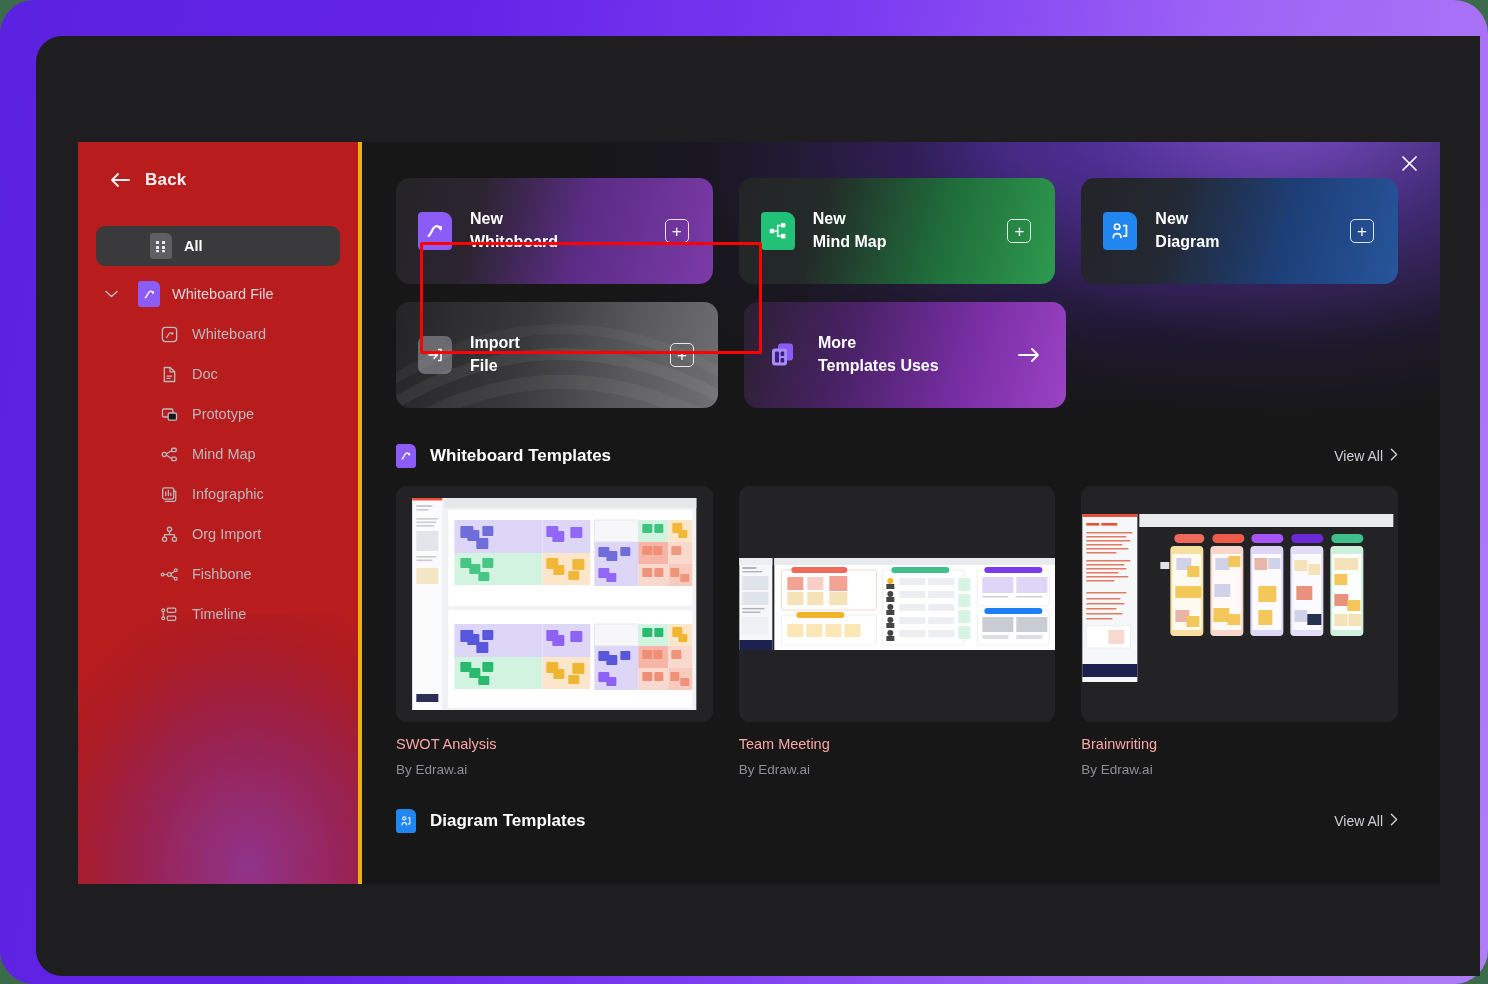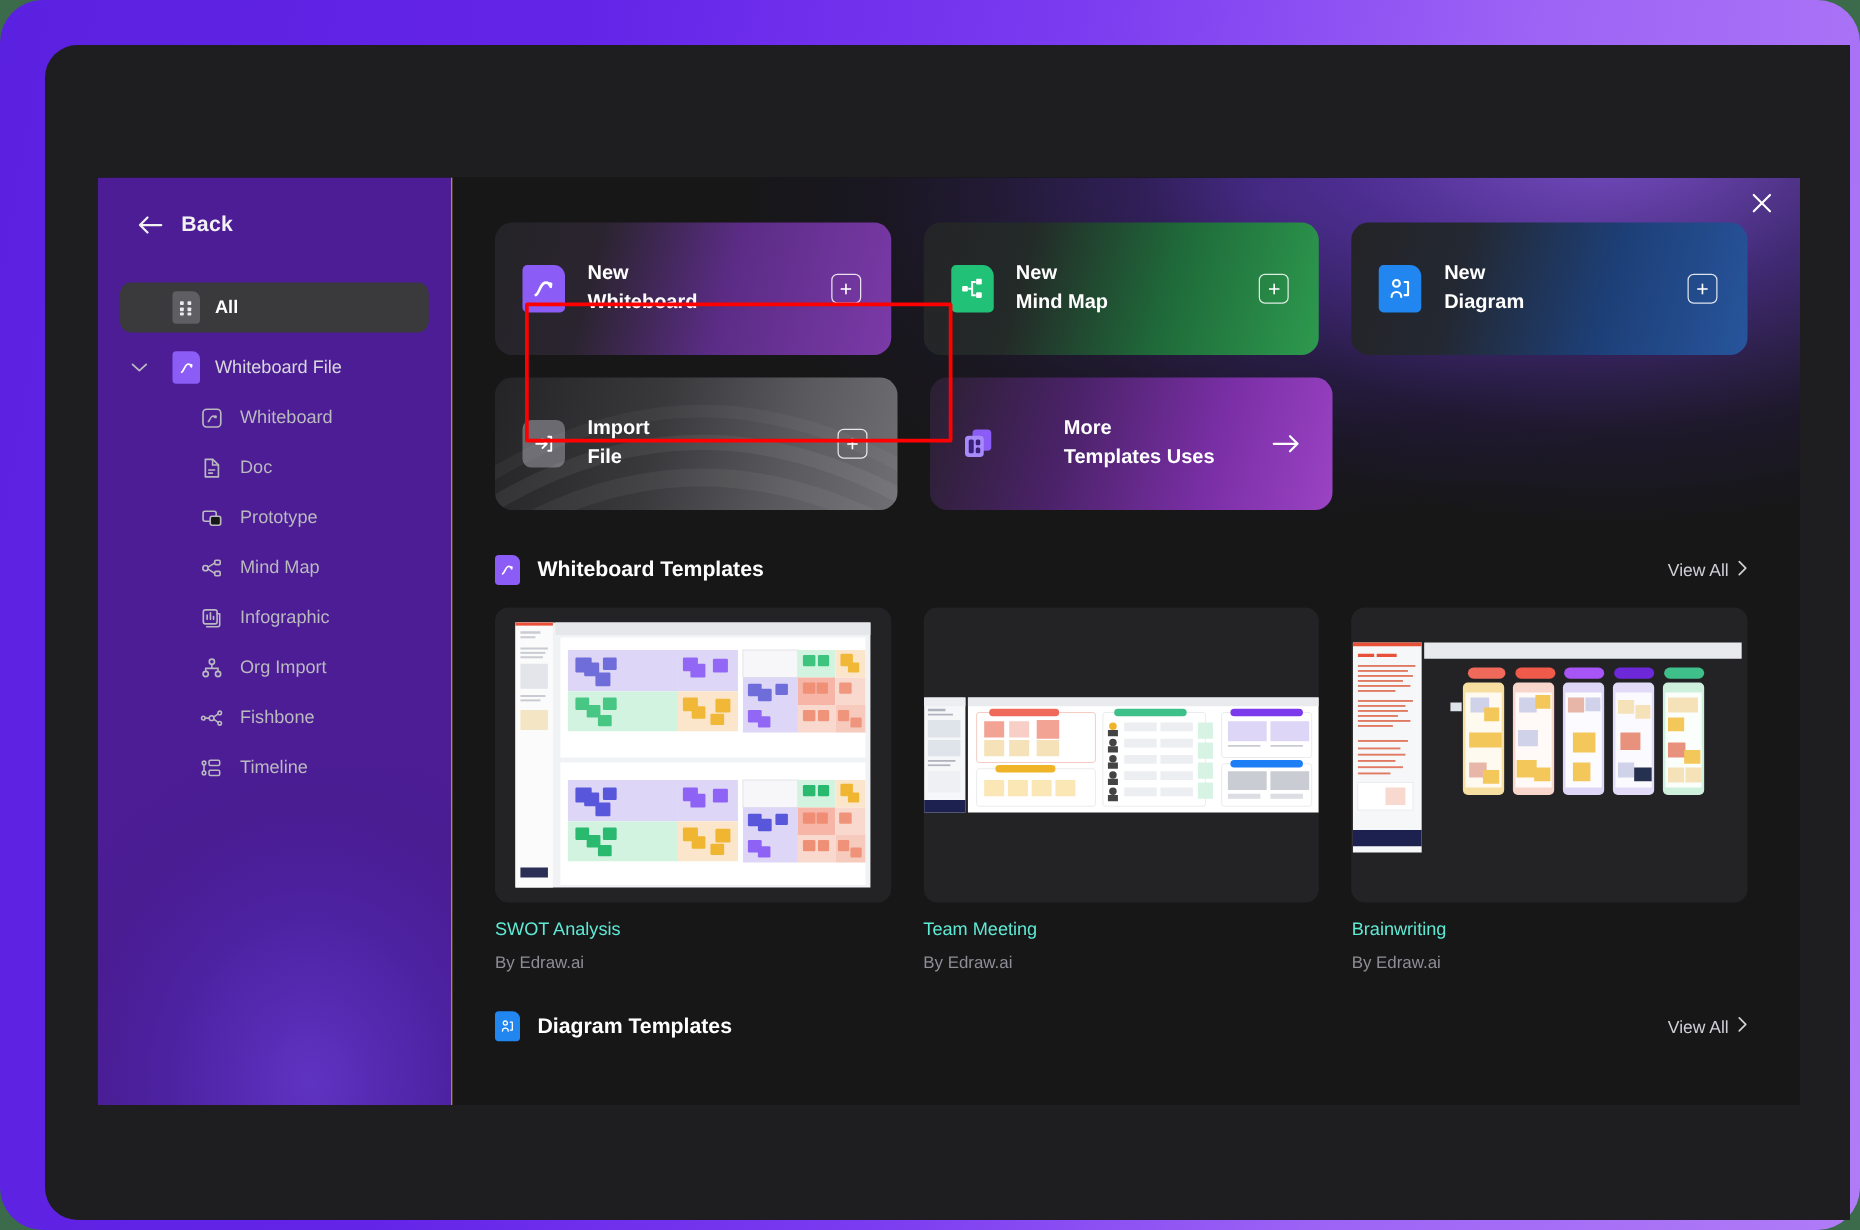--- a/index.html
+++ b/index.html
@@ -32,22 +32,22 @@
     background: #171718;
     overflow: hidden;
     display: flex;
   }
 
   
   #sidebar {
     position: relative;
     width: 284px;
     flex: 0 0 284px;
-    background: #4c1d95;
-    border-right: 1px solid #eab308;
+    background: #b91c1c;
+    border-right: 4px solid #eab308;
     padding: 0 18px;
     overflow: hidden;
   }
   #sidebar-glow {
     position: absolute; left: -40px; bottom: -150px;
     width: 420px; height: 420px;
     background: radial-gradient(ellipse at 50% 60%, rgba(110,70,230,.55) 0%, rgba(80,45,190,.30) 38%, rgba(50,25,120,.10) 62%, rgba(0,0,0,0) 80%);
     pointer-events: none;
   }
   #sidebar-inner { position: relative; z-index: 2; }
@@ -57,21 +57,21 @@
     height: 76px; padding-left: 13px;
   }
   .back-arrow { width: 22px; height: 18px; position: relative; }
   .back-arrow svg { display:block; }
   .back-label { color:#f2f2f4; font-size: 17px; font-weight: 700; letter-spacing:.2px; }
 
   .nav-item {
     display: flex; align-items: center; gap: 12px;
     height: 40px; border-radius: 9px;
     color: #b9b9bf; font-size: 14.5px;
-    padding-left: 0;
+    padding-left: 12px;
     cursor: pointer; user-select: none;
   }
   .nav-item.selected { background: #3a3a3d; color: #ffffff; font-weight:700; }
   .nav-item.group { color:#d8d8de; font-size:14.5px; padding-left: 0; }
   .nav-item.child { padding-left: 62px; gap: 12px; }
   .nav-gap { height: 8px; }
 
   .chev { width: 30px; display:flex; align-items:center; justify-content:center; flex:0 0 30px;}
   .chev svg { display:block; }
 
@@ -112,21 +112,21 @@
     position: relative; height: 106px; border-radius: 14px;
     flex: 1 1 0; overflow: hidden;
     display:flex; align-items:center; cursor:pointer;
     background:#232325;
   }
   .card-row2 { margin-top: 18px; }
   .card.wb   { background: linear-gradient(105deg,#242427 0%,#2b2430 26%,#5b2c86 58%,#7b3aa8 100%); }
   .card.mm   { background: linear-gradient(105deg,#242427 0%,#232a28 26%,#1f6b3a 62%,#2d9a4e 100%); }
   .card.dg   { background: linear-gradient(105deg,#242427 0%,#232832 28%,#1d3f77 64%,#27559c 100%); }
   .card.imp  { background: linear-gradient(105deg,#242427 0%,#39393c 40%,#5a5a5e 72%, #6f6f74 100%); }
-  .card.more { background: linear-gradient(105deg,#2a2030 0%,#4a2268 34%,#7a2fa6 70%,#9b43c4 100%); gap: 33px; }
+  .card.more { background: linear-gradient(105deg,#2a2030 0%,#4a2268 34%,#7a2fa6 70%,#9b43c4 100%); }
   .card.half { flex: 0 0 322px; }
 
   .card-arcs { position:absolute; inset:0; pointer-events:none; opacity:.5; }
 
   .card-icon {
     width: 34px; height: 38px; border-radius: 4px 9px 4px 4px;
     margin-left: 22px; flex:0 0 34px;
     display:flex; align-items:center; justify-content:center;
   }
   .card-icon.purple { background:#8b5cf6; }
@@ -159,21 +159,21 @@
   .section-title { color:#fff; font-size:17px; font-weight:700; }
   .view-all { margin-left:auto; color:#cfcfd6; font-size:14px; display:flex; align-items:center; gap:7px; cursor:pointer;}
 
   
   .tpl-grid { display:flex; gap: 26px; }
   .tpl { flex:1 1 0; cursor:pointer; }
   .thumb {
     height: 236px; border-radius: 11px; background:#232325;
     overflow:hidden; position:relative;
   }
-  .tpl-name { color:#5eead4; font-size:14.5px; margin-top: 14px; }
+  .tpl-name { color:#fca5a5; font-size:14.5px; margin-top: 14px; }
   .tpl-by   { color:#8e8e96; font-size:13.5px; margin-top: 10px; }
 
   
   #red-box {
     position:absolute; left: 384px; top: 206px; width: 342px; height: 112px;
     border: 3px solid #ff0000; border-radius: 2px; z-index: 9; pointer-events:none;
   }
 </style>
 </head>
 <body>

